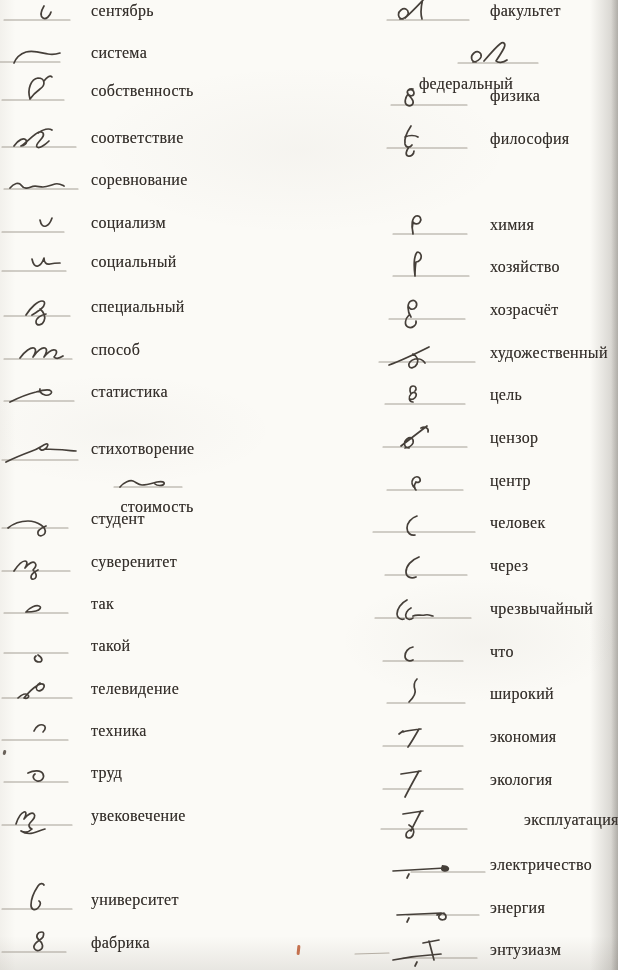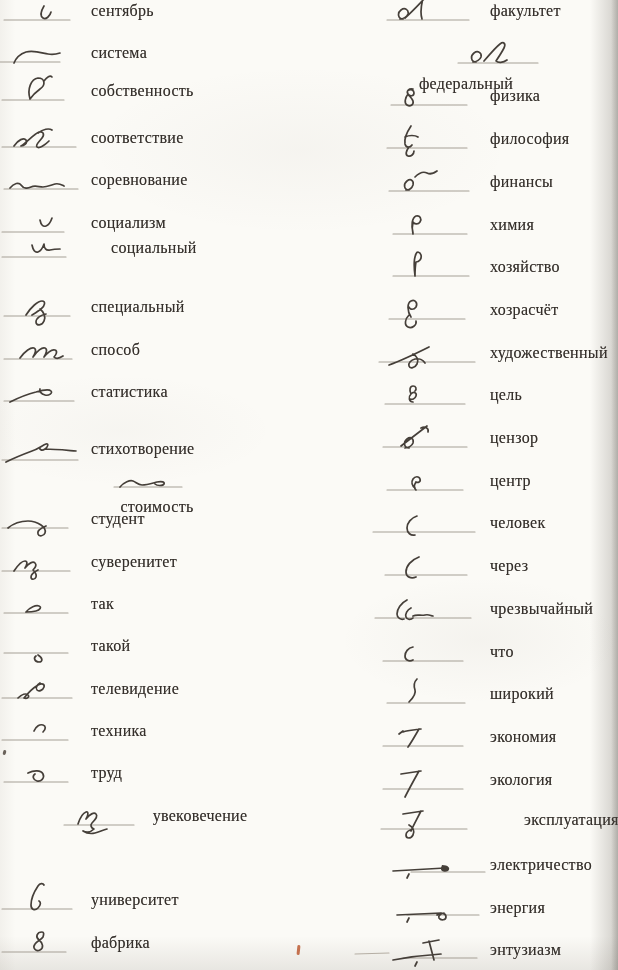--- a/index.html
+++ b/index.html
@@ -84,21 +84,21 @@
         </svg>
         <span class="word">соревнование</span>
       </div>
       <div class="entry" style="top: 211.75px;">
         <svg viewBox="0 0 86 42" width="86" height="42" class="glyph">
           <path class="rule" d="M2 30 L64 30"></path>
           <path class="ink" d="M40 18 C41 23 43 25 46 24 C49 23 51 19 52 16"></path>
         </svg>
         <span class="word">социализм</span>
       </div>
-      <div class="entry" style="top: 237px; gap: 20px;">
+      <div class="entry" style="top: 251px;">
         <svg viewBox="0 0 86 42" width="86" height="42" class="glyph">
           <path class="rule" d="M2 30 L66 30"></path>
           <path class="ink" d="M32 18 C33 23 35 26 38 25 C41 24 43 20 44 17 C44 21 46 24 50 23 C54 22 57 22 60 22"></path>
         </svg>
         <span class="word">социальный</span>
       </div>
       <div class="entry" style="top: 296.45px;">
         <svg viewBox="0 0 86 42" width="86" height="42" class="glyph">
           <path class="rule" d="M4 30 L70 30"></path>
           <path class="ink" d="M26 29 C31 21 38 15 42 15 C46 15 45 20 41 23 C38 25 34 28 32 29 M40 23 C44 26 46 31 44 35 C42 40 36 40 36 36 C36 32 41 29 46 28"></path>
@@ -175,21 +175,21 @@
         </svg>
         <span class="word">техника</span>
       </div>
       <div class="entry" style="top: 762.3px;">
         <svg viewBox="0 0 86 42" width="86" height="42" class="glyph">
           <path class="rule" d="M4 30 L68 30"></path>
           <path class="ink" d="M28 21 C34 18 41 18 43 22 C45 26 41 30 37 29 C33 28 32 24 35 22"></path>
         </svg>
         <span class="word">труд</span>
       </div>
-      <div class="entry" style="top: 804.65px; justify-content: center;">
+      <div class="entry" style="top: 804.65px;">
         <svg viewBox="0 0 86 42" width="86" height="42" class="glyph">
           <path class="rule" d="M2 30 L72 30"></path>
           <path class="ink" d="M16 29 C18 23 21 18 24 17 C27 16 26 21 24 24 C28 19 32 17 34 19 C36 21 33 25 30 28 C28 30 29 33 32 34 C29 37 25 38 21 36 C24 38 29 39 33 38 C37 37 41 35 45 34"></path>
         </svg>
         <span class="word">увековечение</span>
       </div>
       <div class="entry" style="top: 889.35px;">
         <svg viewBox="0 0 86 42" width="86" height="42" class="glyph">
           <path class="rule" d="M2 30 L72 30"></path>
           <path class="ink" d="M38 7 C34 13 31 21 31 26 C31 31 35 32 38 29 C41 26 41 23 39 22 M38 7 C40 4 43 4 44 6"></path>
@@ -225,27 +225,20 @@
           <path class="ink" d="M104 14 C100 13 97 16 99 19 C101 22 105 21 105 18 C105 15 102 14 100 15 M99 19 C96 23 95 28 98 30 C101 32 105 30 104 26 C103 23 100 21 99 19"></path>
         </svg>
         <span class="word">физика</span>
       </div>
       <div class="entry" style="top: 128.1px;">
         <svg viewBox="0 0 176 42" width="176" height="42" class="glyph">
           <path class="rule" d="M78 30 L158 30"></path>
           <path class="ink" d="M102 8 C98 14 95 21 96 26 C97 30 101 30 103 27 M96 19 C100 17 106 17 109 19 M100 29 C97 33 96 37 99 38 C102 39 105 36 105 33"></path>
         </svg>
         <span class="word">философия</span>
-      </div>
-      <div class="entry" style="top: 170.8px;">
-        <svg viewBox="0 0 176 42" width="176" height="42" class="glyph">
-          <path class="rule" d="M80 30 L160 30"></path>
-          <path class="ink" d="M100 29 C95 29 94 23 98 20 C102 17 105 20 104 24 C103 27 100 29 97 29 M106 16 C110 12 114 10 118 12 C122 14 125 12 128 10"></path>
-        </svg>
-        <span class="word">финансы</span>
       </div>
       <div class="entry" style="top: 213.5px;">
         <svg viewBox="0 0 176 42" width="176" height="42" class="glyph">
           <path class="rule" d="M84 30 L158 30"></path>
           <path class="ink" d="M104 29 C102 21 103 14 107 12 C111 11 113 15 111 18 C109 21 105 20 104 18 M104 18 C103 22 103 26 104 30"></path>
         </svg>
         <span class="word">химия</span>
       </div>
       <div class="entry" style="top: 256.2px;">
         <svg viewBox="0 0 176 42" width="176" height="42" class="glyph">

